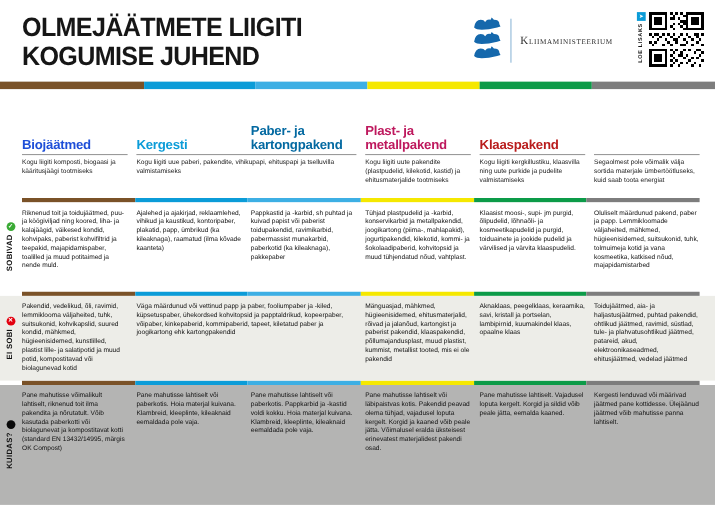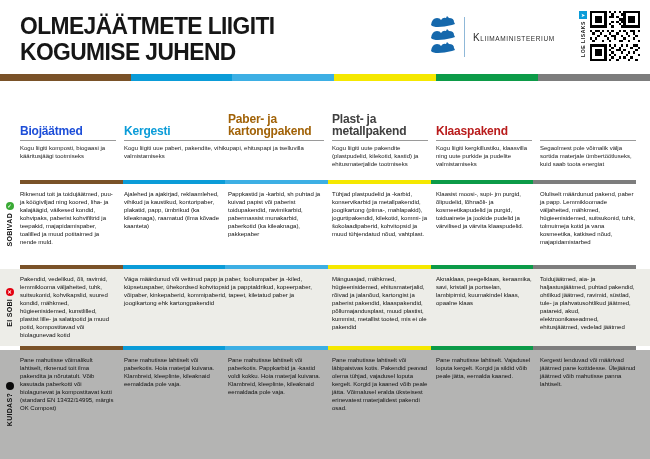--- a/index.html
+++ b/index.html
@@ -4,39 +4,39 @@
 <style>
   html,body{margin:0;padding:0;background:#fff;}
   .page{position:relative;width:650px;height:459px;background:#fff;overflow:hidden;
         font-family:"Liberation Sans",sans-serif;color:#111;}
   
   .header{position:relative;height:74px;background:#fff;}
   .title{position:absolute;left:20px;top:13px;font-size:24px;font-weight:bold;line-height:1.08;
          letter-spacing:-0.6px;color:#161616;white-space:pre-line;transform:scaleX(.95);transform-origin:left top;}
   .brand{position:absolute;left:430px;top:16px;display:flex;align-items:center;gap:8px;height:42px;}
   .brand-divider{width:1px;height:40px;background:#8FB8D8;}
-  .brand-name{font-size:6.5px;letter-spacing:.6px;text-transform:uppercase;color:#2b2b2b;}
+  .brand-name{font-size:6.5px;letter-spacing:.6px;text-transform:uppercase;color:#2b2b2b;font-family:Liberation Serif, serif;}
   .brand-name::first-letter{font-size:10px;}
   .qr-wrap{position:absolute;right:10px;top:11px;display:flex;gap:3px;align-items:flex-start;}
   .qr-side{display:flex;flex-direction:column;align-items:center;gap:2px;}
   .qr-badge{width:8px;height:8px;background:#0B9CD8;color:#fff;font-size:5px;line-height:8px;text-align:center;}
   .qr-label{writing-mode:vertical-rl;transform:rotate(180deg);font-size:5px;font-weight:bold;letter-spacing:.6px;color:#161616;}
   
   .bar-main{display:flex;height:7px;}
   .bar-main .s1{width:131px}.bar-main .s2{width:101px}.bar-main .s3{width:102px}
   .bar-main .s4{width:102px}.bar-main .s5{width:102px}.bar-main .s6{flex:1}
   .bar-thin{display:flex;height:4px;margin:0 14px 0 20px;}
   .bar-thin span{flex:1;}
   .c-bio{background:#7A5228}.c-paper{background:#0B9CD8}.c-carton{background:#3DAFE4}
   .c-yellow{background:#F5E800}.c-green{background:#0C9B48}.c-gray{background:#7D7D7D}
   
   .titles{display:grid;grid-template-columns:repeat(6,1fr);gap:8px;margin:6px 14px 0 20px;height:50px;align-items:end;}
   .col-title{font-size:12px;font-weight:bold;line-height:1.02;letter-spacing:-0.2px;white-space:pre-line;}
-  .t-bio{color:#1d4ed8}.t-paper{color:#0B9CD8}.t-carton{color:#a16207}
-  .t-plast{color:#404040}.t-glass{color:#b91c1c}.t-sega{color:#868686}
+  .t-bio{color:#1d4ed8}.t-paper{color:#0B9CD8}.t-carton{color:#0369a1}
+  .t-plast{color:#be185d}.t-glass{color:#b91c1c}.t-sega{color:#868686}
   .descs{display:grid;grid-template-columns:repeat(6,1fr);gap:8px;margin:3px 14px 0 20px;height:40px;}
   .desc{border-top:1px solid #9a9a9a;padding-top:4px;font-size:6px;line-height:1.32;color:#1a1a1a;}
   .span2{grid-column:span 2;}
   
   .row{position:relative;display:grid;grid-template-columns:repeat(6,1fr);gap:8px;
        padding:7px 14px 0 20px;box-sizing:border-box;}
   .row-sobivad{height:81px;background:#fff;}
   .row-eisobi{height:77px;background:#EDEDE8;}
   .row-kuidas{height:109px;background:#B4B4B3;}
   .cell{font-size:6px;line-height:1.33;color:#111;}

